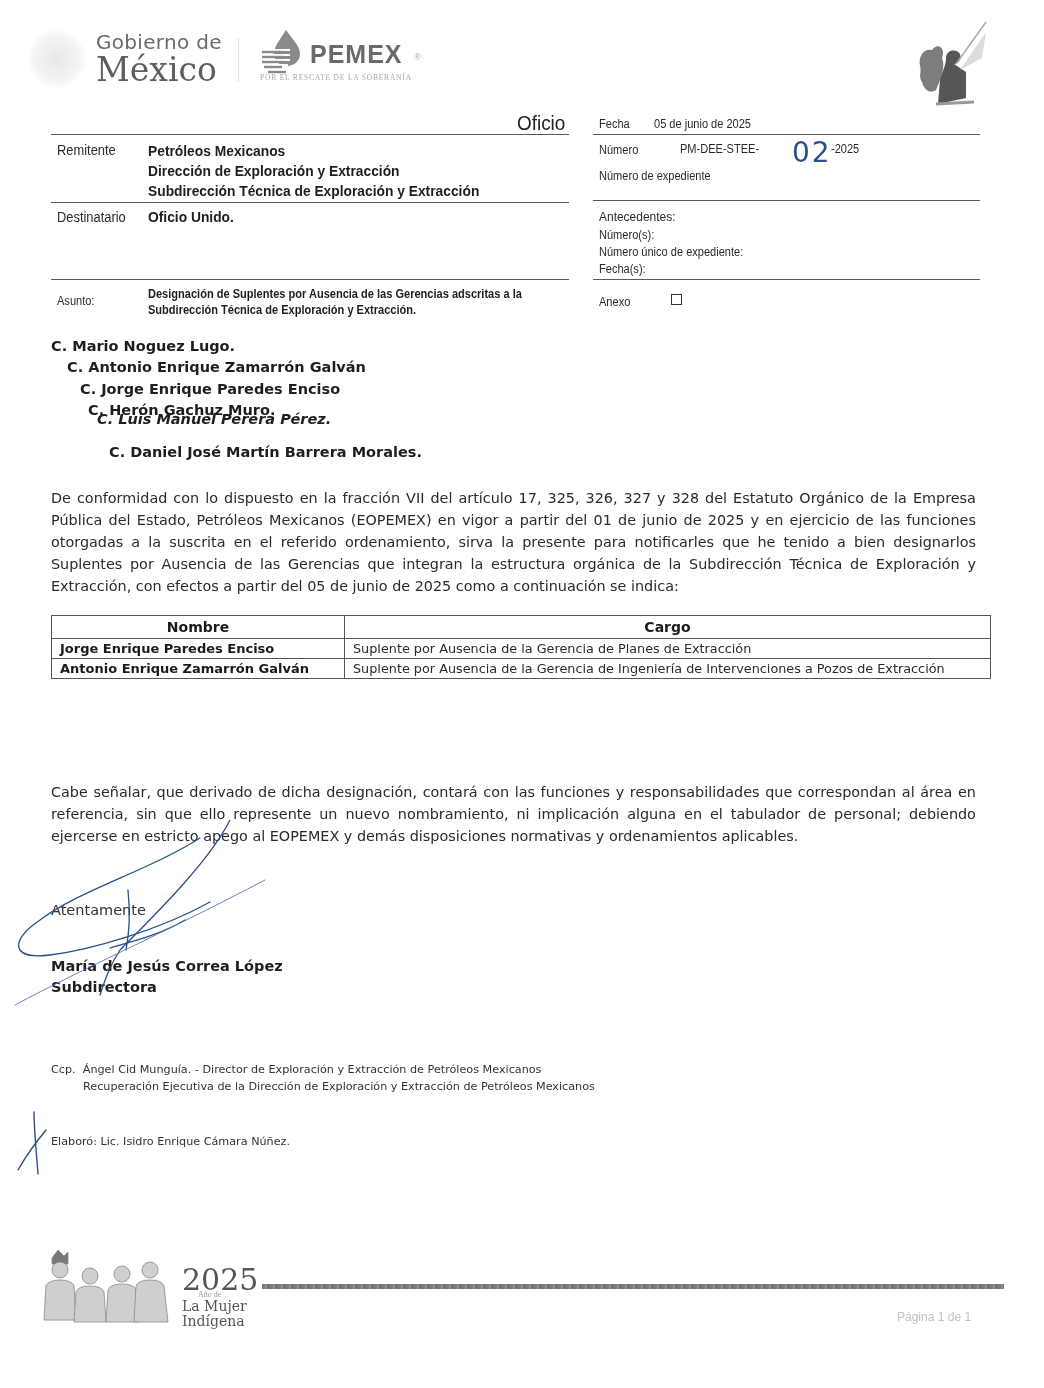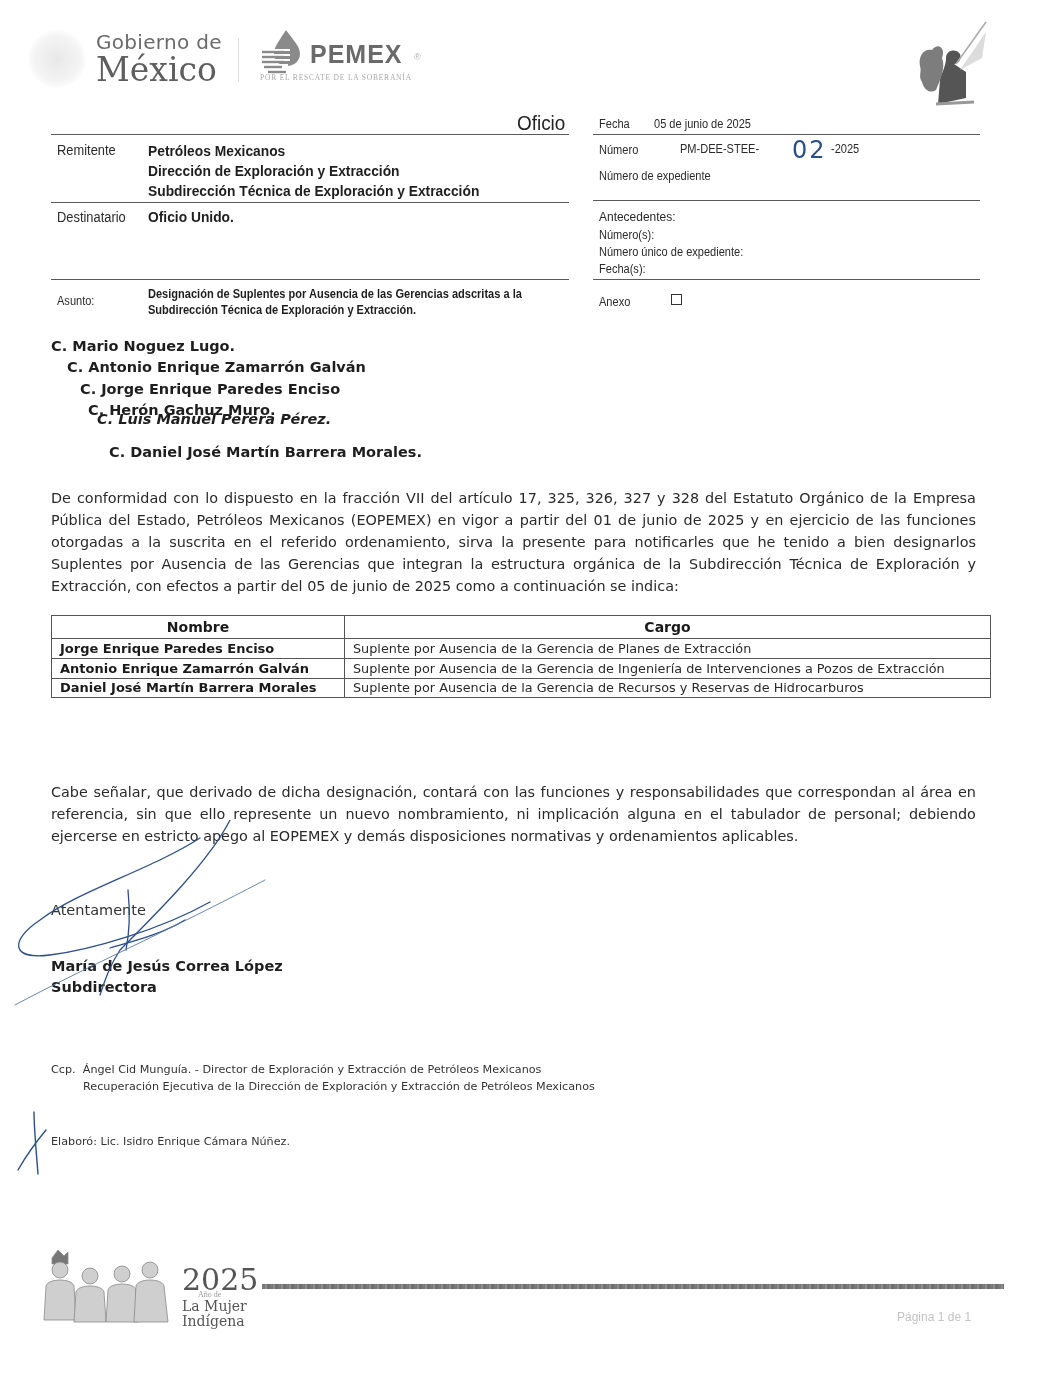--- a/index.html
+++ b/index.html
@@ -19,21 +19,21 @@
   .pemex-tag { left: 260px; top: 73px; font-family: "Liberation Serif", serif; font-size: 7.5px; color: #a8a8a8; letter-spacing: .8px; }
   .revolucion { left: 916px; top: 18px; width: 72px; height: 92px; }
 
   
   .oficio-title { left: 517px; top: 111px; font-size: 21px; color: #222; transform: scaleX(.9); transform-origin: left; }
   .hline { height: 1px; background: #5a5a5a; }
   .lbl { font-size: 14px; color: #2a2a2a; transform: scaleX(.92); transform-origin: left; }
   .bold-l { font-size: 15px; font-weight: bold; color: #1e1e1e; transform: scaleX(.92); transform-origin: left; line-height: 20px; }
   .small { font-size: 12px; color: #2a2a2a; transform: scaleX(.92); transform-origin: left; }
   .small-b { font-size: 12px; font-weight: bold; color: #1e1e1e; transform: scaleX(.92); transform-origin: left; line-height: 16px; }
-  .folio-hand { left: 792px; top: 136px; font-family: "DejaVu Sans", sans-serif; font-size: 24px; color: #2b4f8a; letter-spacing: 2px; }
+  .folio-hand { left: 792px; top: 136px; font-family: "DejaVu Sans", sans-serif; font-size: 28px; color: #2b4f8a; letter-spacing: 2px; }
   .checkbox { left: 671px; top: 294px; width: 11px; height: 11px; border: 1.5px solid #333; }
 
   
   .addr { font-family: "DejaVu Sans", sans-serif; font-size: 14.5px; font-weight: bold; color: #1e1e1e; }
 
   
   .para { left: 51px; width: 939px; font-family: "DejaVu Sans", sans-serif; font-size: 14.6px; line-height: 22px;
           text-align: justify; color: #2a2a2a; transform: scaleX(.985); transform-origin: left; }
 
   
@@ -149,24 +149,20 @@
   </thead>
   <tbody>
     <tr>
         <td class="n">Jorge Enrique Paredes Enciso</td>
         <td class="c">Suplente por Ausencia de la Gerencia de Planes de Extracción</td>
       </tr>
     <tr>
         <td class="n">Antonio Enrique Zamarrón Galván</td>
         <td class="c">Suplente por Ausencia de la Gerencia de Ingeniería de Intervenciones a Pozos de Extracción</td>
       </tr>
-    <tr>
-        <td class="n">Daniel José Martín Barrera Morales</td>
-        <td class="c">Suplente por Ausencia de la Gerencia de Recursos y Reservas de Hidrocarburos</td>
-      </tr>
   </tbody>
 </table>
 
 <div class="abs para" style="top:781px;">Cabe señalar, que derivado de dicha designación, contará con las funciones y responsabilidades que correspondan al área en referencia, sin que ello represente un nuevo nombramiento, ni implicación alguna en el tabulador de personal; debiendo ejercerse en estricto apego al EOPEMEX y demás disposiciones normativas y ordenamientos aplicables.</div>
 
 <div class="abs atte sig-text">Atentamente</div>
 <div class="abs firmante sig-text">
   <div>María de Jesús Correa López</div>
   <div>Subdirectora</div>
 </div>

